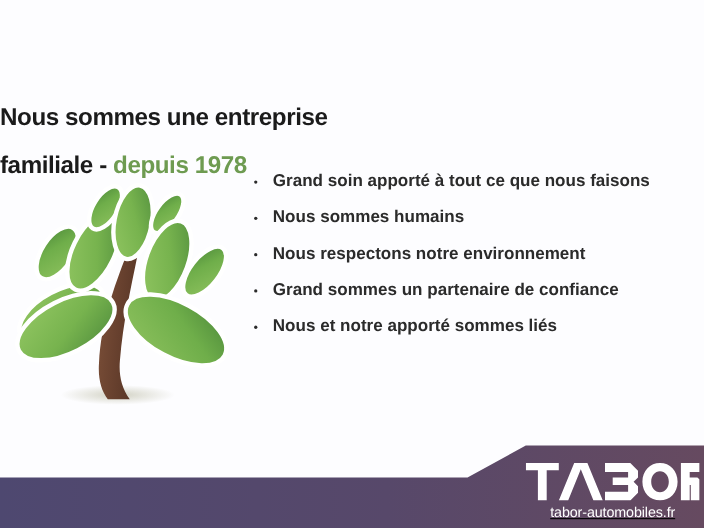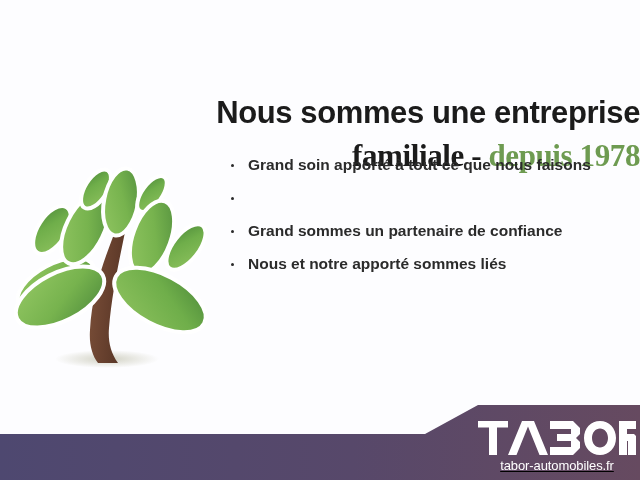--- a/index.html
+++ b/index.html
@@ -17,31 +17,30 @@
     font-family: "Liberation Sans", sans-serif;
     -webkit-font-smoothing: antialiased;
   }
 
   
   .headline {
     position: absolute;
     left: 0;
     top: 27px;
     width: 640px;
-    text-align: right;
-    font-size: 31px;
+    text-align: left;
+    font-size: 22px;
     font-weight: bold;
     line-height: 43px;
     letter-spacing: -0.4px;
     color: #1b1b1b;
     white-space: pre-line;
   }
   .headline .line2 {
     display: block;
-    font-family: Liberation Serif, serif;
   }
   .headline .accent {
     color: #6e9b51;
   }
 
   
   .bullets {
     position: absolute;
     left: 228px;
     top: 148px;
@@ -171,21 +170,22 @@
       <ellipse cx="174" cy="95" rx="27" ry="13" fill="url(#lg2)" transform="rotate(-52 174 95)" stroke="#ffffff" stroke-width="4"></ellipse>
 
       <ellipse cx="48" cy="145" rx="48" ry="24" fill="url(#lg)" transform="rotate(-27 48 145)" stroke="#ffffff" stroke-width="4"></ellipse>
 
       <ellipse cx="148" cy="148" rx="50" ry="25" fill="url(#lg2)" transform="rotate(28 148 148)" stroke="#ffffff" stroke-width="4"></ellipse>
     </svg>
   </div>
 
   <ul class="bullets">
     <li><span class="dot"></span><span>Grand soin apporté à tout ce que nous faisons</span></li>
-    <li><span class="dot"></span></li>
+    <li><span class="dot"></span><span>Nous sommes humains</span></li>
+    <li><span class="dot"></span><span>Nous respectons notre environnement</span></li>
     <li><span class="dot"></span><span>Grand sommes un partenaire de confiance</span></li>
     <li><span class="dot"></span><span>Nous et notre apporté sommes liés</span></li>
   </ul>
 
   <div class="footer">
     <svg viewBox="0 0 640 480" xmlns="http://www.w3.org/2000/svg" preserveAspectRatio="none" aria-hidden="true">
       <defs>
         <linearGradient id="fg" x1="0" y1="0" x2="1" y2="0">
           <stop offset="0" stop-color="#4e4870"></stop>
           <stop offset="0.55" stop-color="#57486a"></stop>

